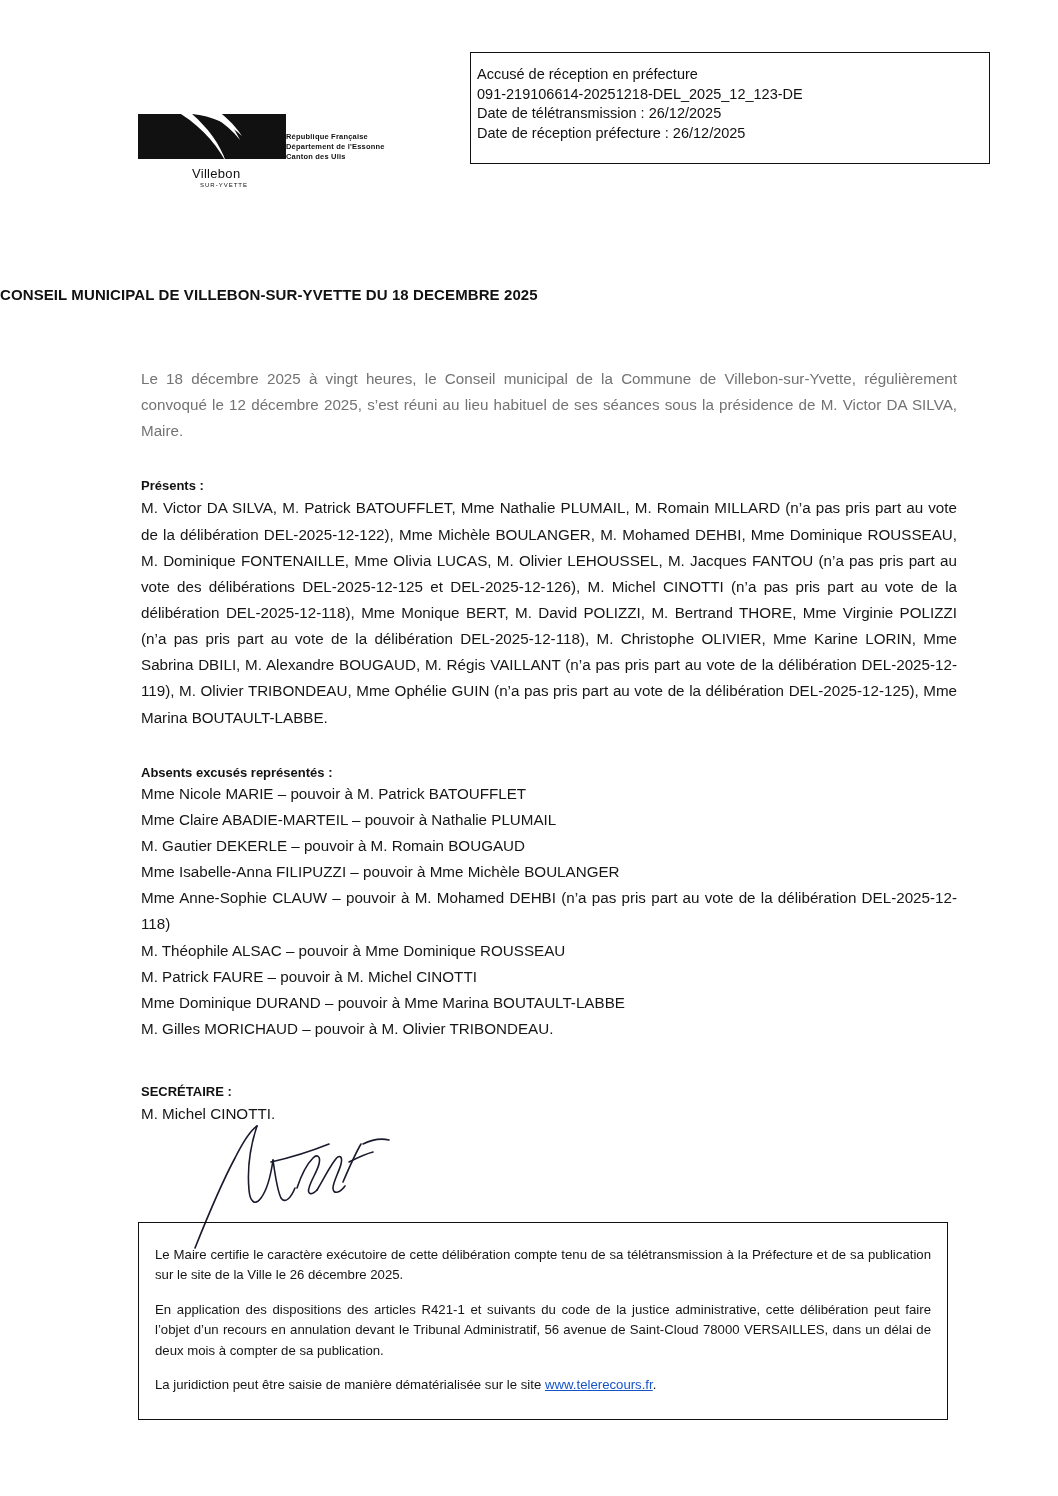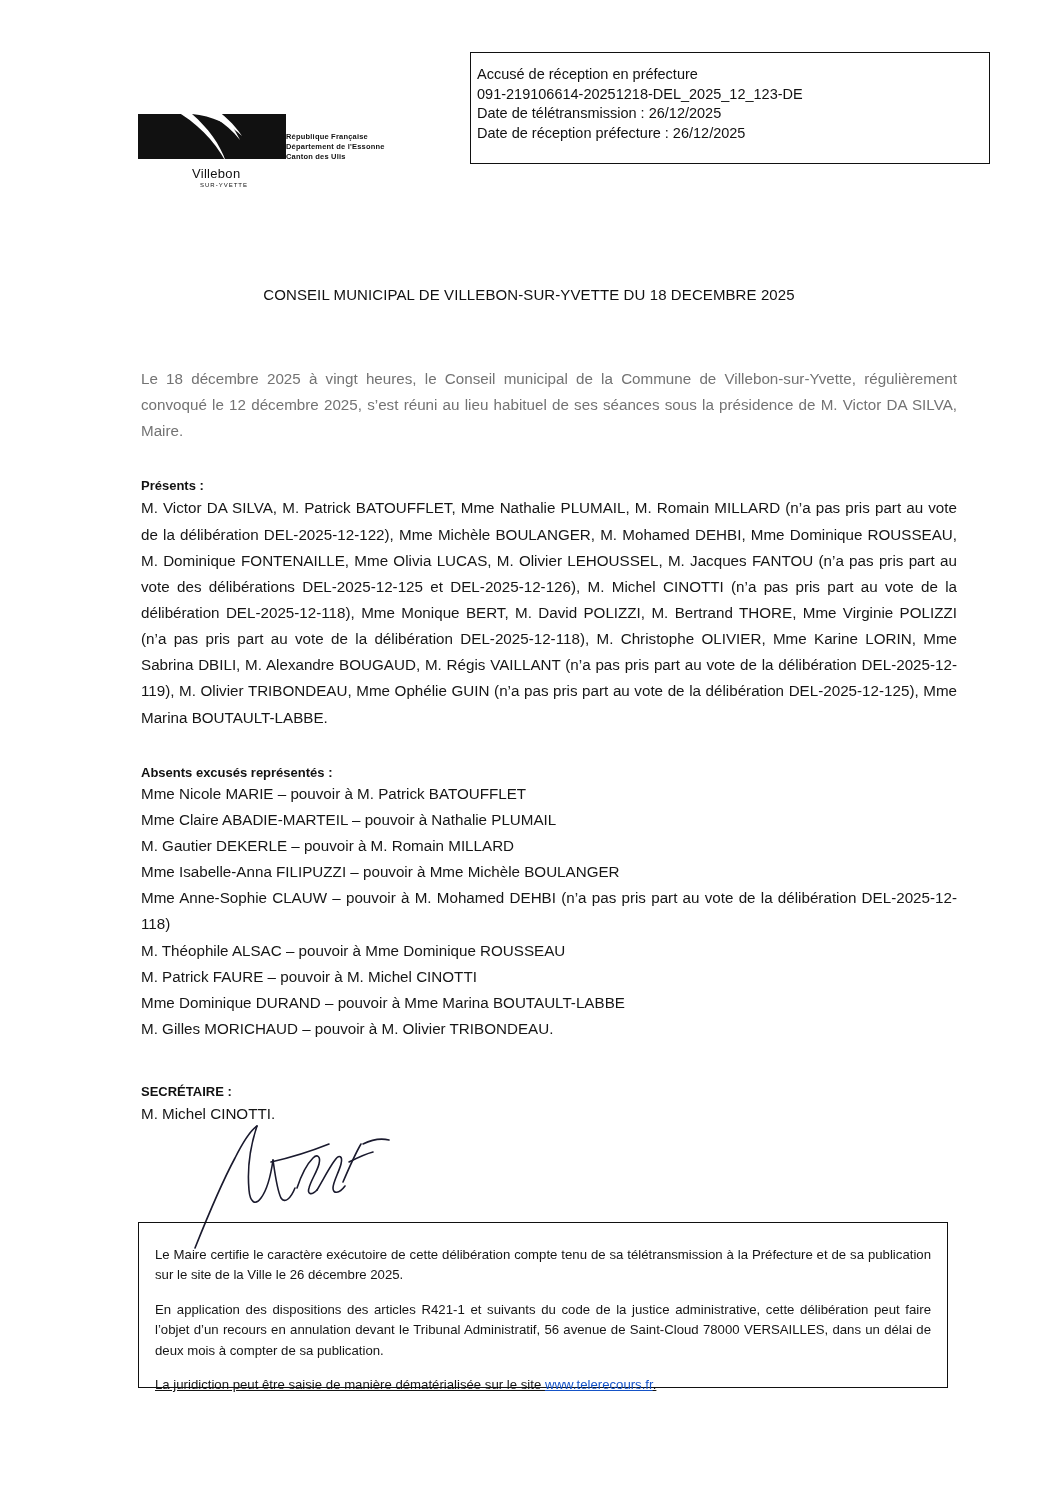--- a/index.html
+++ b/index.html
@@ -105,23 +105,23 @@
     color: #111;
     white-space: nowrap;
   }
 
   
   .doc-title {
     position: absolute;
     top: 286px;
     left: 0;
     right: 0;
-    text-align: center;
+    text-align: left;
     font-size: 15px;
-    font-weight: normal;
+    font-weight: bold;
     letter-spacing: .1px;
     color: #111;
   }
 
   
   .body-wrap {
     position: absolute;
     left: 141px;
     top: 366px;
     width: 816px;
@@ -180,35 +180,34 @@
     height: 140px;
     pointer-events: none;
   }
 
   
   .footer-box {
     position: absolute;
     left: 138px;
     top: 1222px;
     width: 810px;
-    height: 166px;
+    height: 198px;
     border: 1.2px solid #111;
     box-sizing: border-box;
     padding: 22px 16px 0 16px;
   }
   .footer-box p {
     margin: 0 0 14px 0;
     font-size: 13.2px;
     line-height: 1.55;
     text-align: justify;
     color: #151515;
   }
   .footer-box p.last {
     margin-bottom: 16px;
-    text-decoration: underline;
   }
   .footer-box a {
     color: #1554c8;
     text-decoration: underline;
   }
 </style>
 </head>
 <body>
 
 <div class="page">
@@ -248,21 +247,21 @@
 
     <div class="section">
       <div class="section-head">Présents :</div>
       <div class="para">M. Victor DA SILVA, M. Patrick BATOUFFLET, Mme Nathalie PLUMAIL, M. Romain MILLARD (n’a pas pris part au vote de la délibération DEL-2025-12-122), Mme Michèle BOULANGER, M. Mohamed DEHBI, Mme Dominique ROUSSEAU, M. Dominique FONTENAILLE, Mme Olivia LUCAS, M. Olivier LEHOUSSEL, M. Jacques FANTOU (n’a pas pris part au vote des délibérations DEL-2025-12-125 et DEL-2025-12-126), M. Michel CINOTTI (n’a pas pris part au vote de la délibération DEL-2025-12-118), Mme Monique BERT, M. David POLIZZI, M. Bertrand THORE, Mme Virginie POLIZZI (n’a pas pris part au vote de la délibération DEL-2025-12-118), M. Christophe OLIVIER, Mme Karine LORIN, Mme Sabrina DBILI, M. Alexandre BOUGAUD, M. Régis VAILLANT (n’a pas pris part au vote de la délibération DEL-2025-12-119), M. Olivier TRIBONDEAU, Mme Ophélie GUIN (n’a pas pris part au vote de la délibération DEL-2025-12-125), Mme Marina BOUTAULT-LABBE.</div>
     </div>
 
     <div class="section">
       <div class="section-head small-gap">Absents excusés représentés :</div>
       <div class="line">Mme Nicole MARIE – pouvoir à M. Patrick BATOUFFLET</div>
       <div class="line">Mme Claire ABADIE-MARTEIL – pouvoir à Nathalie PLUMAIL</div>
-      <div class="line">M. Gautier DEKERLE – pouvoir à M. Romain MILLARD</div>
+      <div class="line">M. Gautier DEKERLE – pouvoir à M. Romain BOUGAUD</div>
       <div class="line">Mme Isabelle-Anna FILIPUZZI – pouvoir à Mme Michèle BOULANGER</div>
       <div class="line-just">Mme Anne-Sophie CLAUW – pouvoir à M. Mohamed DEHBI (n’a pas pris part au vote de la délibération DEL-2025-12-118)</div>
       <div class="line">M. Théophile ALSAC – pouvoir à Mme Dominique ROUSSEAU</div>
       <div class="line">M. Patrick FAURE – pouvoir à M. Michel CINOTTI</div>
       <div class="line">Mme Dominique DURAND – pouvoir à Mme Marina BOUTAULT-LABBE</div>
       <div class="line">M. Gilles MORICHAUD – pouvoir à M. Olivier TRIBONDEAU.</div>
     </div>
 
     <div class="secretaire">
       <div class="section-head">SECRÉTAIRE :</div>

